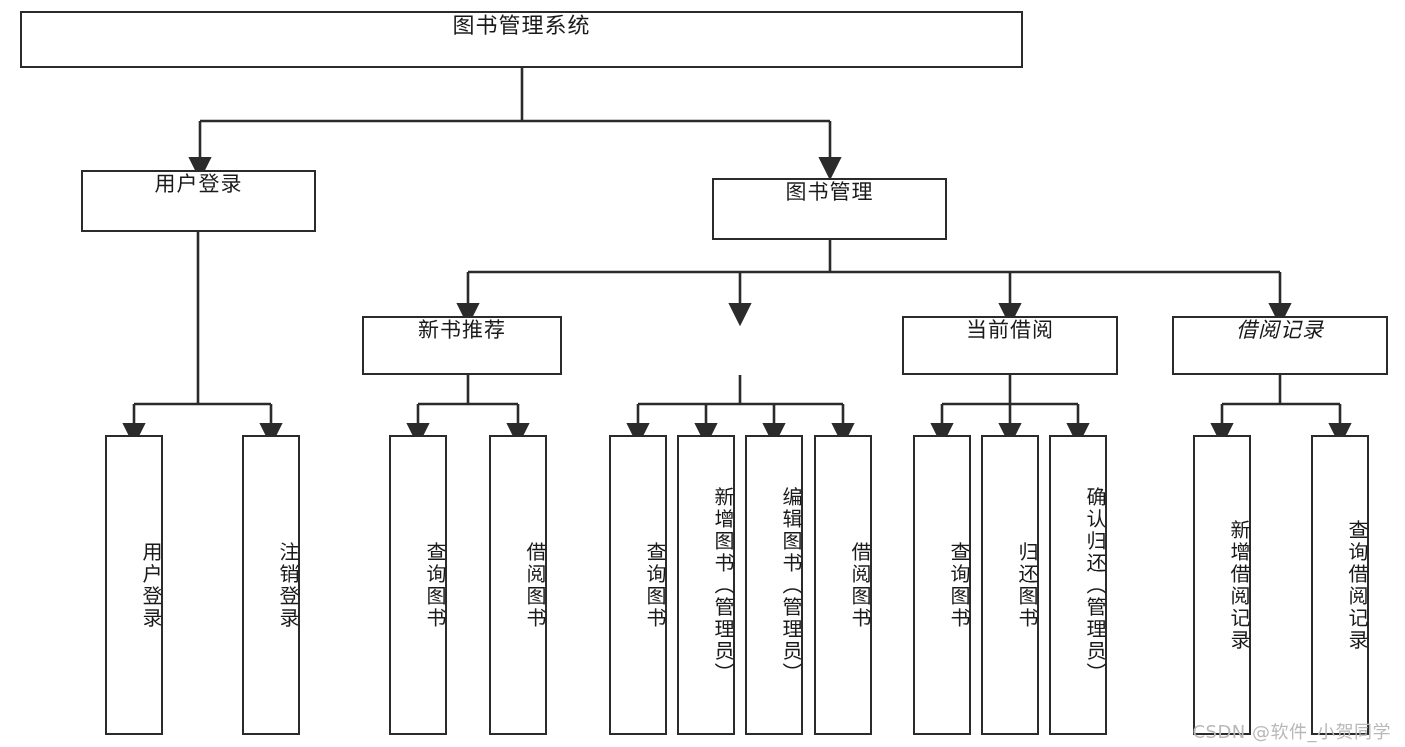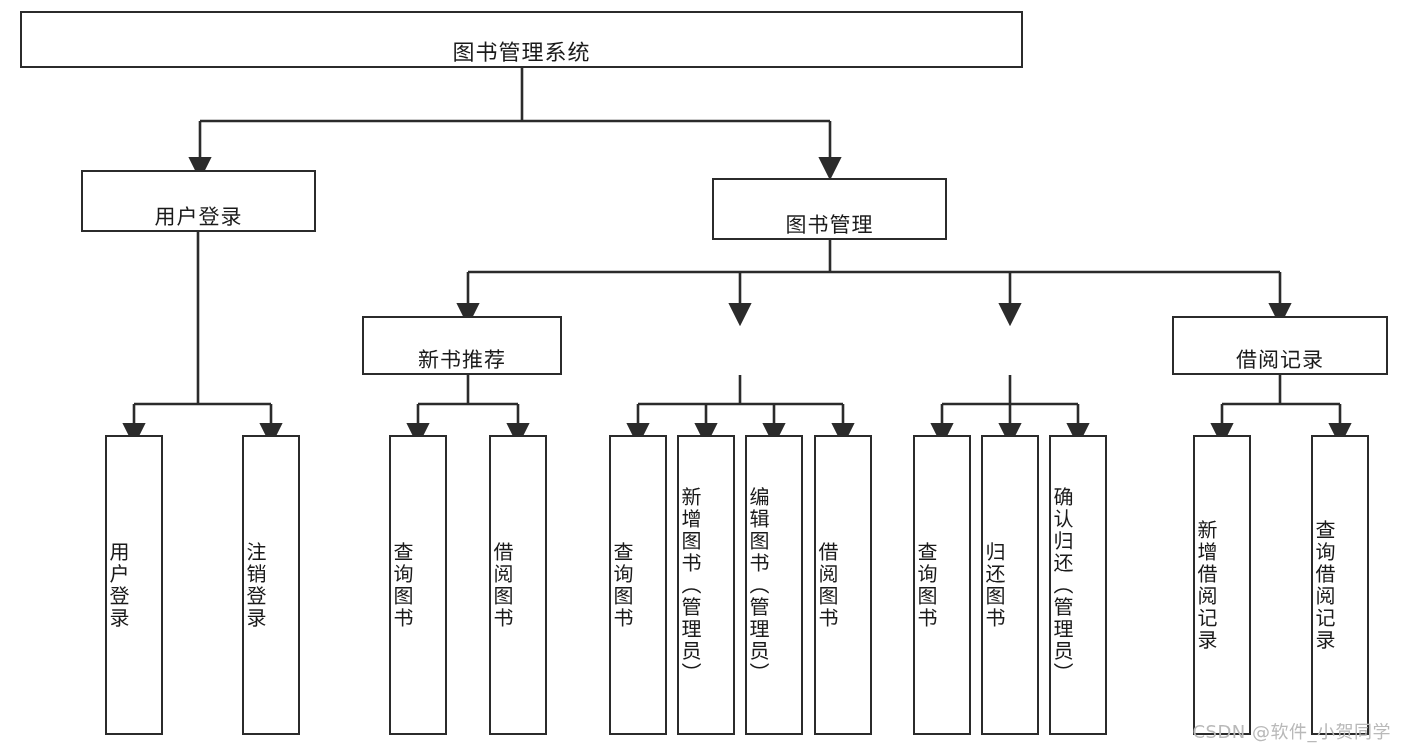--- a/index.html
+++ b/index.html
@@ -18,21 +18,21 @@
     position:absolute;left:0;top:0;
     width:1405px;height:747px;
     pointer-events:none;
   }
   .node{
     position:absolute;
     box-sizing:border-box;
     background:#ffffff;
     border:2px solid #2b2b2b;
     display:flex;
-    align-items:flex-end;
+    align-items:flex-start;
     justify-content:center;
     color:#1a1a1a;
     z-index:2;
   }
   .node-h{
     font-size:21px;
     letter-spacing:1px;
     line-height:1.2;
     white-space:nowrap;
   }
@@ -128,21 +128,24 @@
   <div class="node node-h" style="left:81px;top:170px;width:235px;height:62px;">
     <span>用户登录</span>
   </div>
   <div class="node node-h" style="left:712px;top:170px;width:235px;height:62px;margin-top:8px;">
     <span>图书管理</span>
   </div>
 
   <div class="node node-h" style="left:362px;top:316px;width:200px;height:59px;">
     <span>新书推荐</span>
   </div>
-  <div class="node node-h" style="left:1172px;top:316px;width:216px;height:59px;">
+  <div class="node node-h" style="left:902px;top:316px;width:216px;height:59px;">
+    <span>当前借阅</span>
+  </div>
+  <div class="node node-h" style="left:1172px;top:316px;width:216px;height:59px;font-style:italic;">
     <span>借阅记录</span>
   </div>
 
   <div class="node node-v" style="left:105px;top:435px;width:58px;height:300px;">
     <span class="vtext">用户登录</span>
   </div>
   <div class="node node-v" style="left:242px;top:435px;width:58px;height:300px;">
     <span class="vtext">注销登录</span>
   </div>
 

